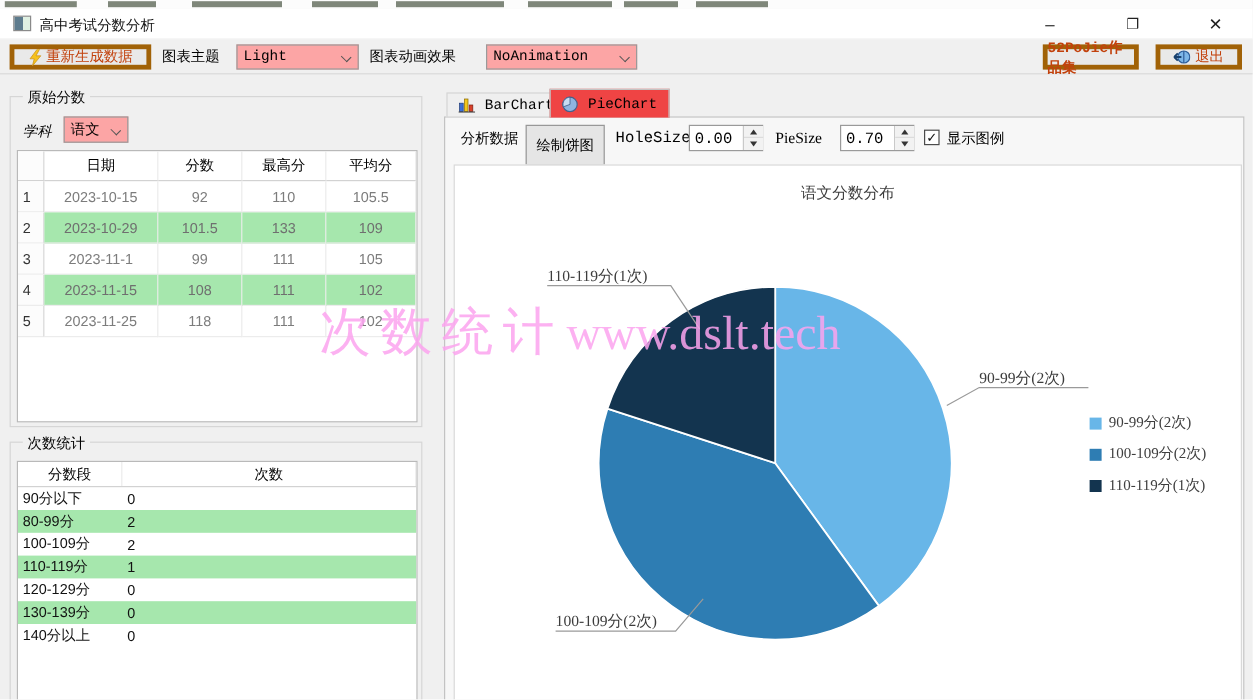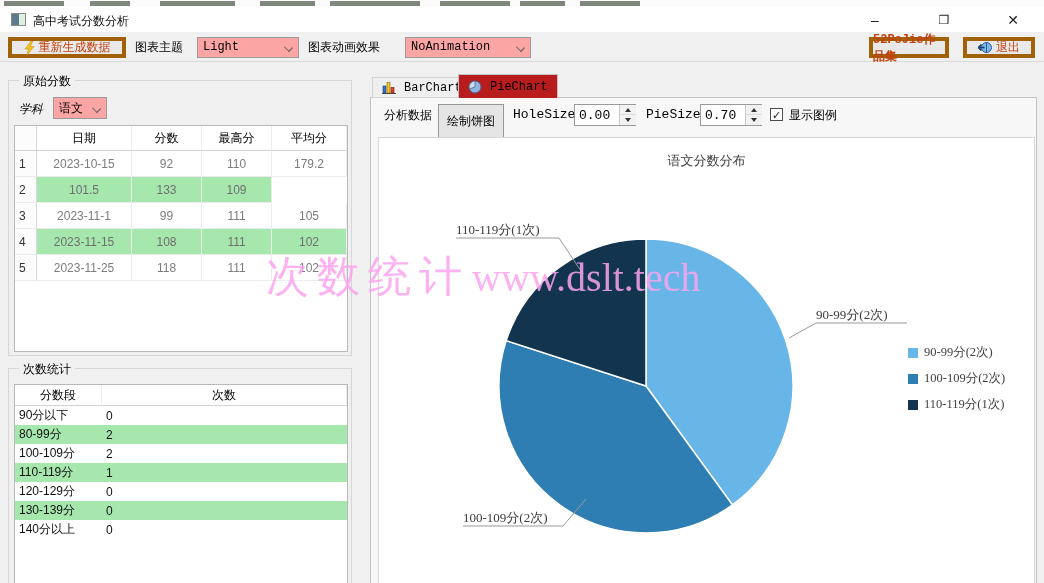--- a/index.html
+++ b/index.html
@@ -46,21 +46,21 @@
   .tbl2 { position:absolute; left:5px; top:15px; width:334px; height:212px; background:#fff; border:1px solid #b9b9b9; overflow:hidden; }
   .t2head { display:grid; grid-template-columns:87px 1fr; height:21px; border-bottom:1px solid #d2d2d2; }
   .t2head div { display:flex; align-items:center; justify-content:center; border-right:1px solid #ececec; font-size:12px; }
   .t2row { display:grid; grid-template-columns:87px 1fr; height:19px; }
   .t2row div { display:flex; align-items:center; font-size:12px; color:#111; padding-left:4px; }
   .t2row.hl { background:#a6e7ad; }
 
   
   .tab { position:absolute; display:flex; align-items:center; gap:8px; font-size:12px; padding:0 9px; }
   .tab.inactive { left:372px; top:77px; height:21px; background:#efefef; border:1px solid #d4d4d4; }
-  .tab.active { left:458px; top:74px; height:24px; background:#b91c1c; border:1px solid #c3c3c3; border-bottom:none; z-index:3; }
+  .tab.active { left:458px; top:74px; height:24px; background:#ef4444; border:1px solid #c3c3c3; border-bottom:none; z-index:3; }
   .pane { position:absolute; left:370px; top:97px; width:667px; height:490px; background:#f7f7f7; border:1px solid #c3c3c3; }
 
   
   .ctl-label { position:absolute; top:104px; height:22px; line-height:22px; font-size:12px; }
   .btn-draw { position:absolute; left:438px; top:104px; width:66px; height:34px; background:#e5e5e5; border:1px solid #989898; font-size:12px; display:flex; align-items:center; justify-content:center; }
   .spin { position:absolute; top:104px; width:62px; height:22px; background:#fff; border:1px solid #9a9a9a; }
   .spin .v { position:absolute; left:4px; top:1px; line-height:19px; font-size:13px; }
   .spin .btns { position:absolute; right:0; top:0; width:16px; height:20px; border-left:1px solid #c9c9c9; }
   .spin .up, .spin .dn { position:absolute; left:0; width:16px; height:10px; background:#f2f2f2; }
   .spin .up { top:0; border-bottom:1px solid #dcdcdc; }
@@ -149,24 +149,25 @@
         <div class="t1c">日期</div>
         <div class="t1c">分数</div>
         <div class="t1c">最高分</div>
         <div class="t1c">平均分</div>
       </div>
       <div class="t1row data">
         <div class="t1c num">1</div>
         <div class="t1c">2023-10-15</div>
         <div class="t1c">92</div>
         <div class="t1c">110</div>
-        <div class="t1c">179.2</div>
+        <div class="t1c">105.5</div>
       </div>
       <div class="t1row data hl">
         <div class="t1c num">2</div>
+        <div class="t1c">2023-10-29</div>
         <div class="t1c">101.5</div>
         <div class="t1c">133</div>
         <div class="t1c">109</div>
       </div>
       <div class="t1row data">
         <div class="t1c num">3</div>
         <div class="t1c">2023-11-1</div>
         <div class="t1c">99</div>
         <div class="t1c">111</div>
         <div class="t1c">105</div>
@@ -251,21 +252,21 @@
     <span class="v mono">0.00</span>
     <div class="btns">
         <div class="up">
           <div class="tri-up"></div>
         </div>
         <div class="dn">
           <div class="tri-dn"></div>
         </div>
       </div>
   </div>
-  <div class="ctl-label mono" style="left:646px;font-size:13px;">PieSize</div>
+  <div class="ctl-label mono" style="left:646px;font-size:13px;font-family:Liberation Serif, serif;">PieSize</div>
   <div class="spin" style="left:700px;">
     <span class="v mono">0.70</span>
     <div class="btns">
         <div class="up">
           <div class="tri-up"></div>
         </div>
         <div class="dn">
           <div class="tri-dn"></div>
         </div>
       </div>

